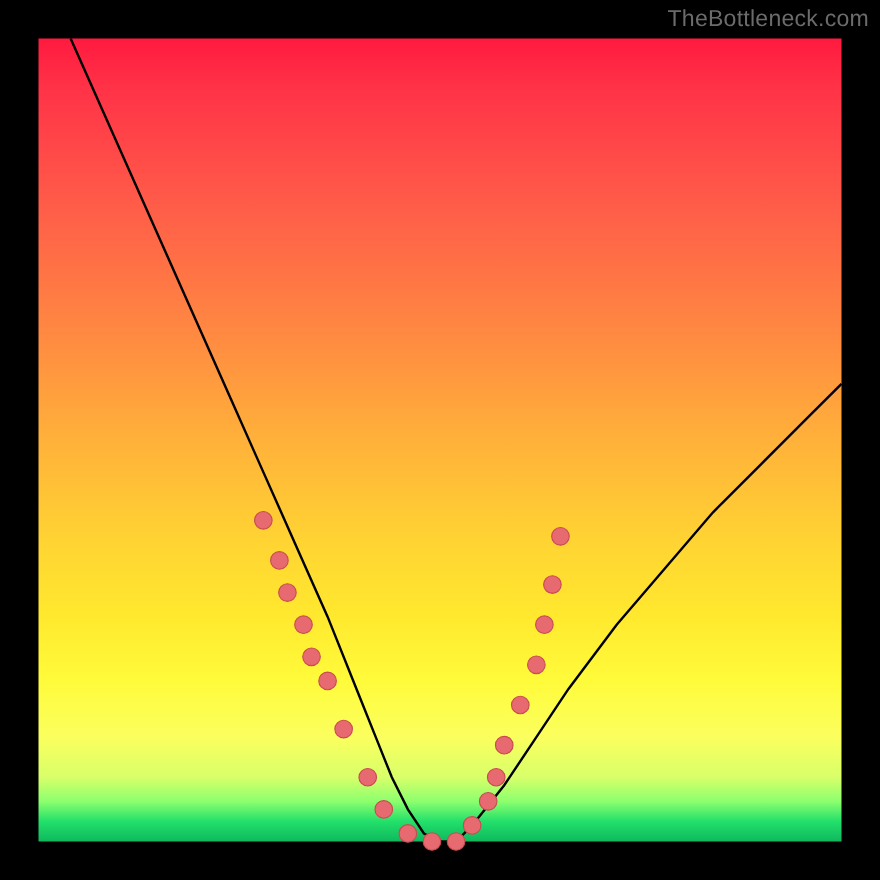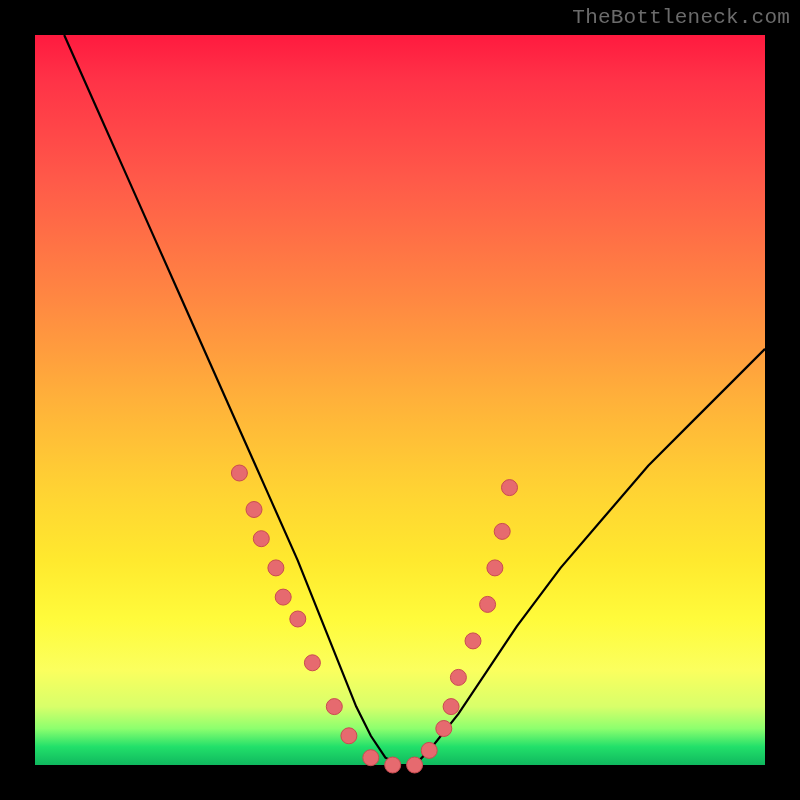--- a/index.html
+++ b/index.html
@@ -45,21 +45,20 @@
   }
   .watermark {
     position: absolute;
     top: 6px;
     right: 10px;
     color: #6b6b6b;
     font-size: 21px;
     font-weight: 500;
     letter-spacing: 0.2px;
     user-select: none;
-    font-family: Liberation Mono, monospace;
   }
   svg.curve {
     position: absolute;
     left: 0;
     top: 0;
     width: 730px;
     height: 730px;
     overflow: visible;
   }
 </style>

